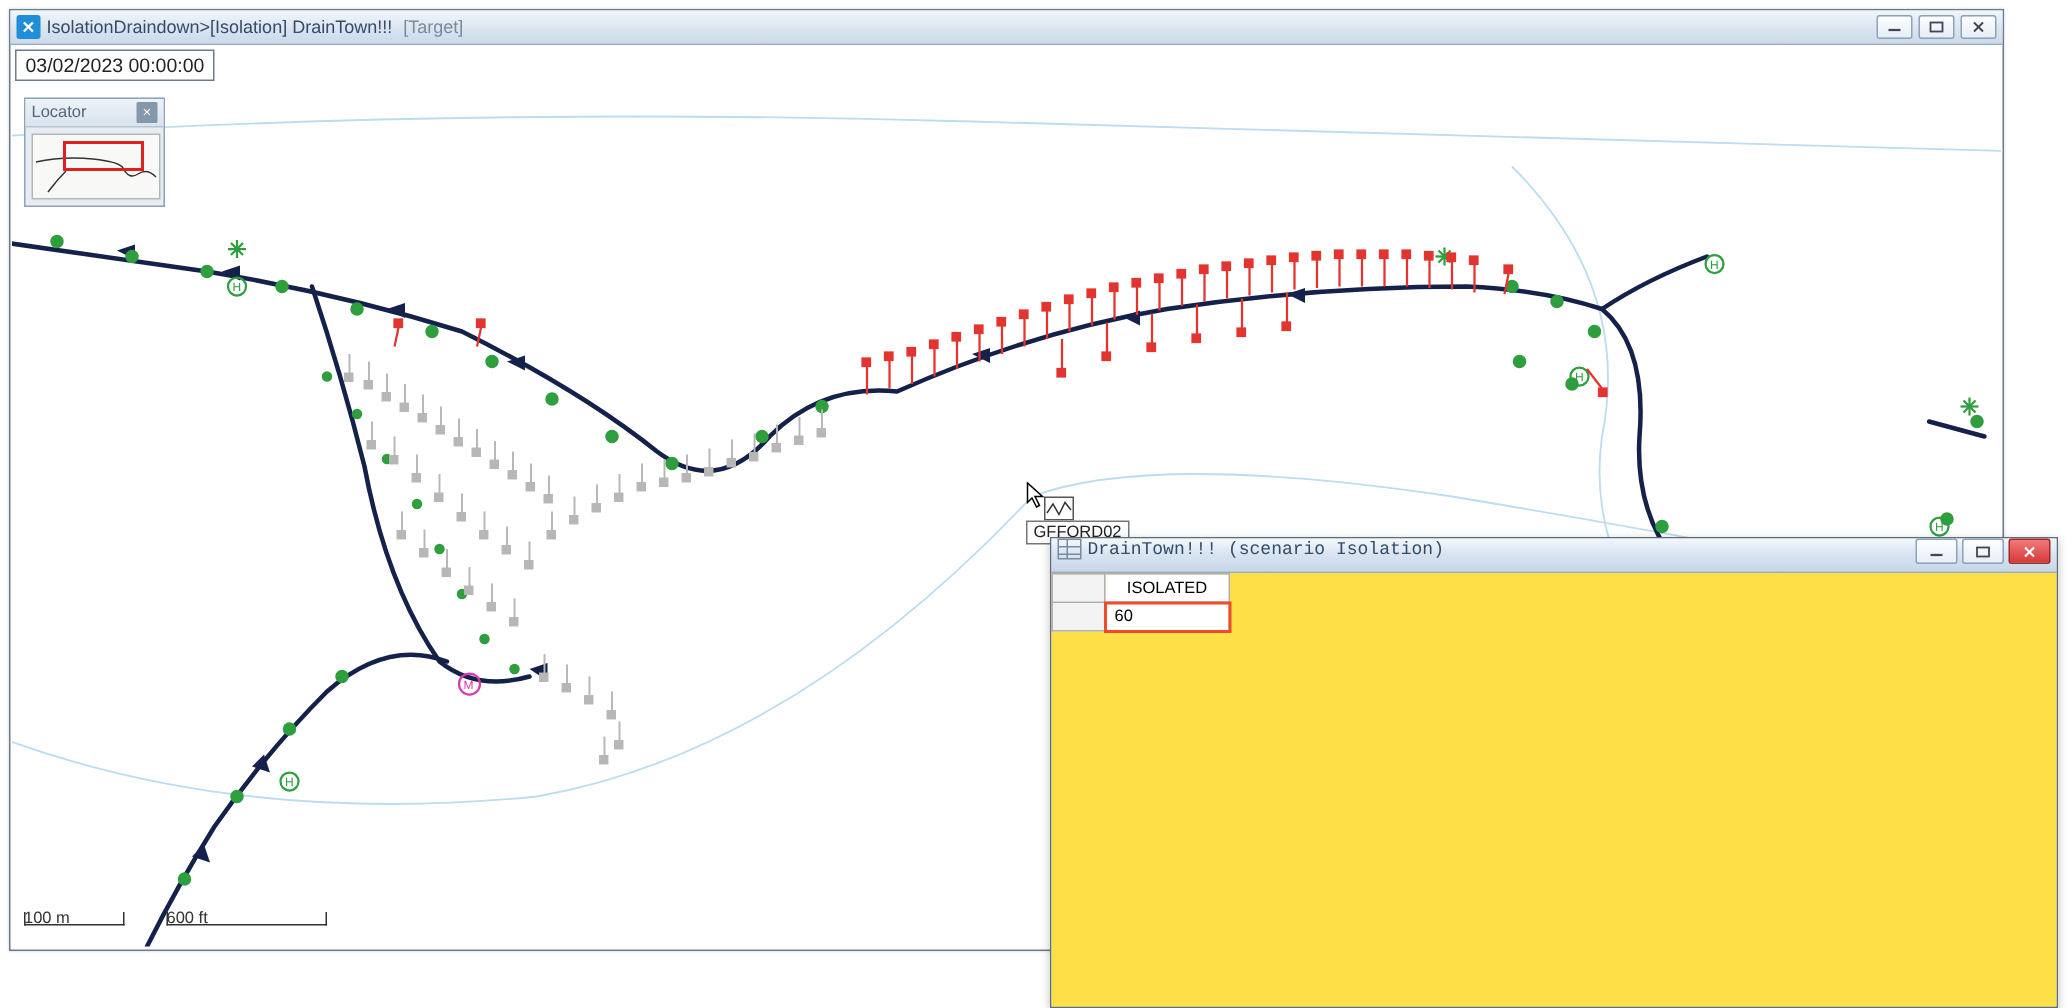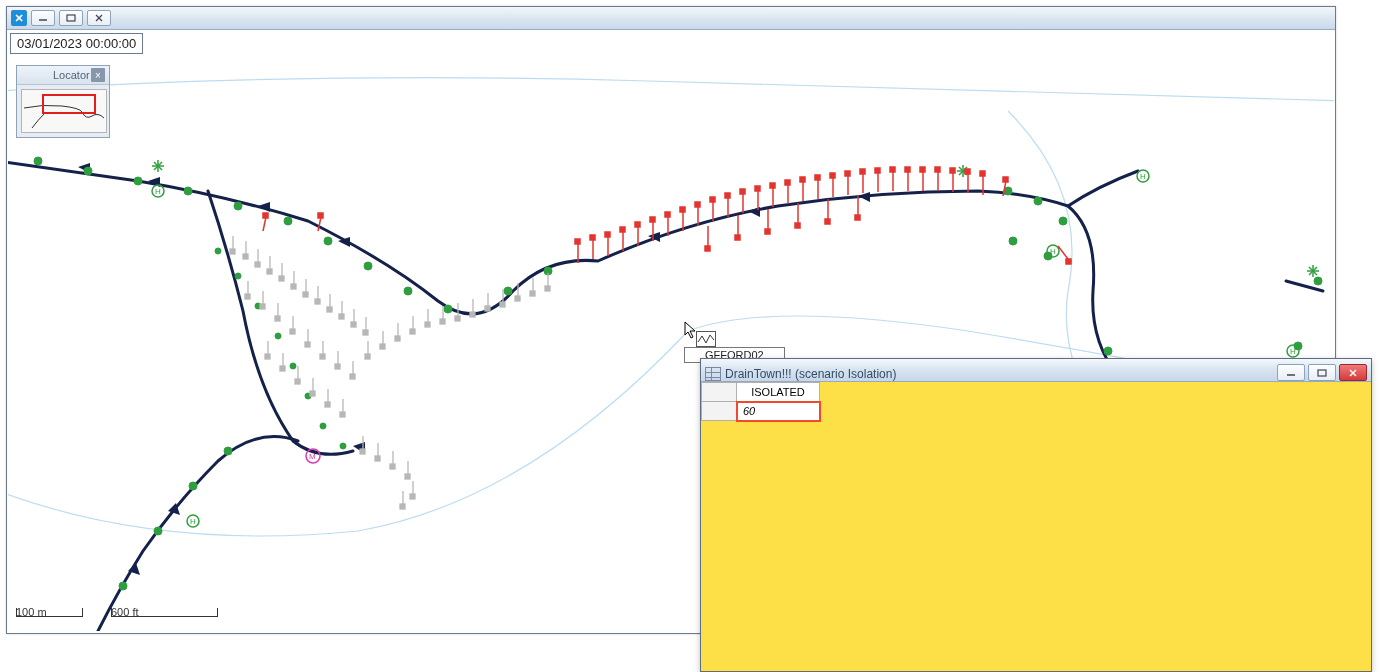--- a/index.html
+++ b/index.html
@@ -79,21 +79,21 @@
     border: 1px solid #8ea2b8;
   }
   .locator-header {
     display: flex; align-items: center;
     background: linear-gradient(to bottom,#eef3f9,#d9e3ee);
     height: 18px; padding: 0 4px;
     border-bottom: 1px solid #b6c4d4;
     color: #53657a;
     font-size: 11px;
   }
-  .locator-header span { flex:1;margin-left:32px; }
+  .locator-header span { flex:1; }
   .locator-close {
     width: 14px; height: 14px;
     background: #8597ab;
     color: #fff;
     display: flex; align-items: center; justify-content: center;
     font-size: 10px;
     border-radius: 1px;
   }
   .locator-body {
     padding: 4px;
@@ -148,42 +148,43 @@
     width: 18px; height: 14px;
     border: 1px solid #555;
     background: #fff;
   }
   .cursor-badge svg { display:block; }
   .hover-tooltip {
     position: absolute;
     left: 676px; top: 316px;
     background: #fefefe;
     border: 1px solid #777;
-    padding: 1px 20px;
+    padding: 1px 4px;
     font-size: 11px;
     color: #222;
   }
 
   
   .grid-window {
     position: absolute;
     left: 700px; top: 358px;
     width: 670px; height: 312px;
     background: #eef0f2;
     border: 1px solid #5c6d80;
     box-shadow: 0 2px 6px rgba(0,0,0,0.25);
     display: flex; flex-direction: column;
   }
   .grid-titlebar {
     height: 22px;
     background: linear-gradient(to bottom, #f4f8fc, #d7e3f0 50%, #c7d7e8);
     border-bottom: 1px solid #98aac0;
-    display: flex; align-items: flex-end;
+    display: flex; align-items: flex-start;
     padding: 0 4px;
     color: #344c66;
+    font-family: Liberation Mono, monospace;
   }
   .grid-icon {
     width: 16px; height: 14px;
     margin-right: 4px;
     background:
       linear-gradient(#7a8aa0,#7a8aa0),
       linear-gradient(#7a8aa0,#7a8aa0),
       linear-gradient(#7a8aa0,#7a8aa0);
     background-size: 100% 1px, 1px 100%, 100% 1px;
     background-position: 0 4px, 5px 0, 0 9px;
@@ -229,29 +230,32 @@
   .grid-table thead th {
     background: #ffffff;
     font-weight: normal;
     text-align: center;
   }
   .grid-table thead th.rowhdr { background:#f3f3f3; }
   .grid-table td.valcell {
     width: 60px;
     outline: 2px solid #f04a2a;
     outline-offset: -1px;
-    font-style: italic;
   }
 </style>
 </head>
 <body>
 
 <div class="main-window">
   <div class="main-titlebar">
     <div class="app-icon">✕</div>
+    <div class="main-title-text">
+      <span class="primary">IsolationDraindown&gt;[Isolation] DrainTown!!!</span>
+      <span class="secondary">[Target]</span>
+    </div>
     <div class="win-btn-group">
       <div class="win-btn">
         <svg width="10" height="8">
             <line x1="1" y1="6" x2="9" y2="6" stroke="#445" stroke-width="1.5"></line>
           </svg>
       </div>
       <div class="win-btn">
         <svg width="10" height="8">
             <rect x="1" y="1" width="8" height="6" fill="none" stroke="#445" stroke-width="1.2"></rect>
           </svg>
@@ -591,21 +595,21 @@
         </g>
       </g>
 
       <g transform="translate(305,425)">
         <circle r="7" fill="none" stroke="#d63ab0" stroke-width="1.5"></circle>
         <text x="-4" y="3" font-size="8" fill="#d63ab0">M</text>
       </g>
     </svg>
 
     <div class="timestamp-box" style="position:absolute; left:2px; top:2px;">
-      <span>03/01/2023 00:00:00</span>
+      <span>03/02/2023 00:00:00</span>
     </div>
 
     <div class="locator" style="top:34px;">
       <div class="locator-header">
         <span>Locator</span>
         <div class="locator-close">×</div>
       </div>
       <div class="locator-body">
         <div class="locator-map">
           <svg viewBox="0 0 84 42">

